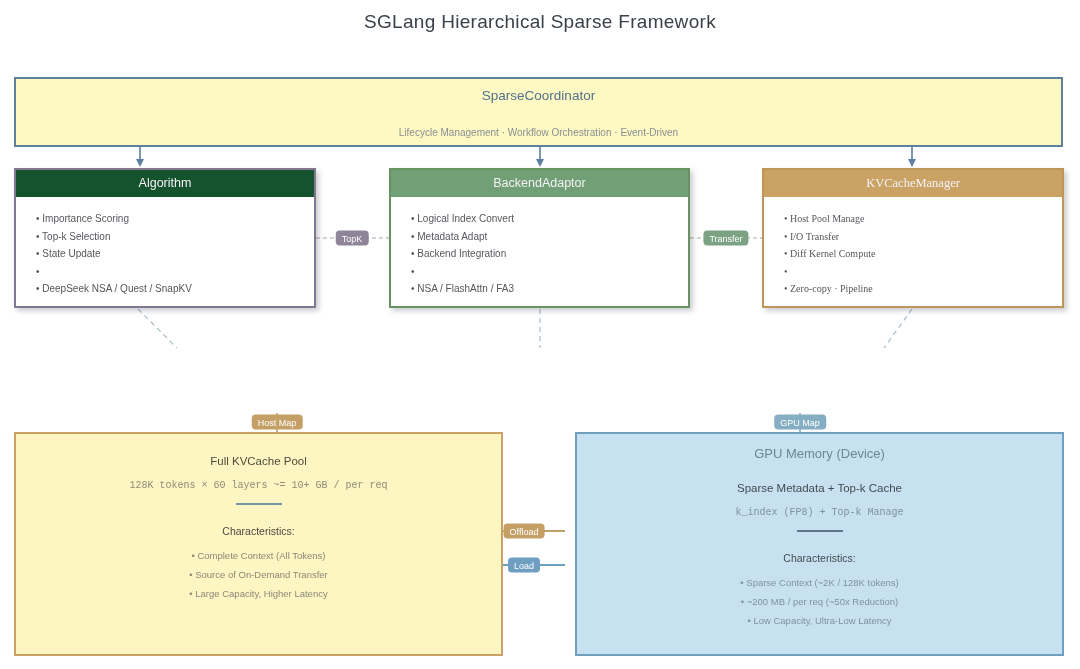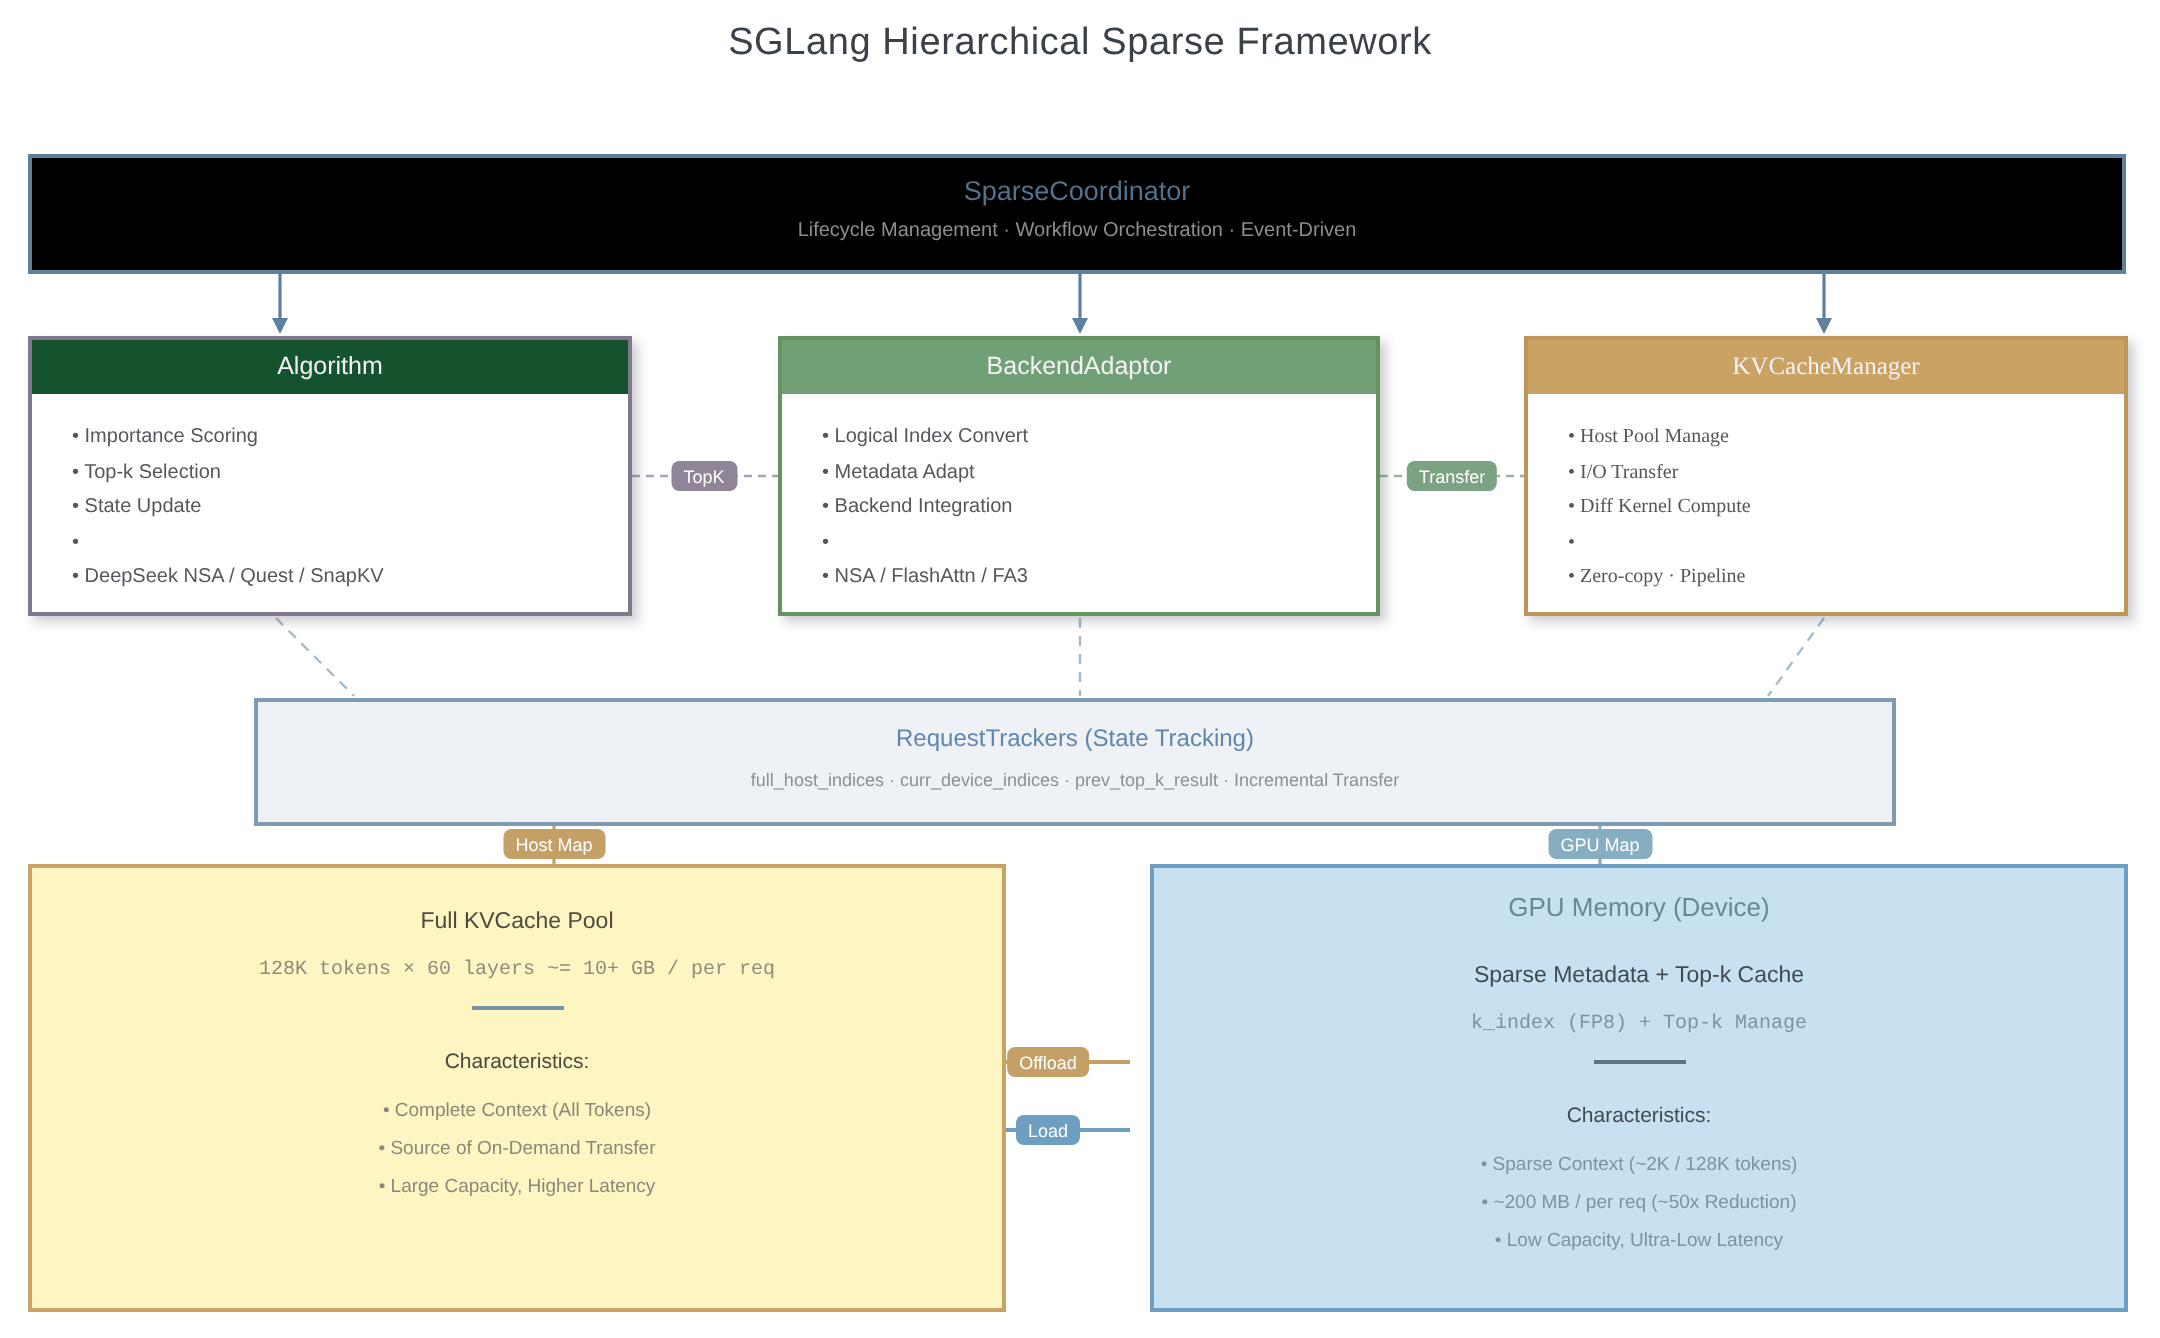--- a/index.html
+++ b/index.html
@@ -26,27 +26,27 @@
     text-align: center;
     font-size: 19px;
     font-weight: 500;
     color: #3a4149;
     letter-spacing: 0.3px;
   }
   
   .coordinator {
     position: absolute;
     left: 14px; top: 77px;
-    width: 1049px; height: 60px;
-    background: #000000;
+    width: 1049px; height: 70px;
+    background: #fef9c3;
     border: 2px solid #5d809f;
     text-align: center;
   }
   .coord-title { margin-top: 9px; font-size: 13.5px; color: #51718c; }
-  .coord-sub  { margin-top: 7px; font-size: 10px; color: #8a8f94; }
+  .coord-sub  { margin-top: 24px; font-size: 10px; color: #8a8f94; }
   
   .comp {
     position: absolute;
     top: 168px; height: 140px;
     background: #ffffff;
     box-shadow: 3px 3px 5px rgba(60,60,80,0.25);
   }
   .comp-header {
     height: 27px;
     line-height: 27px;
@@ -190,24 +190,20 @@
       <div class="comp-item">• I/O Transfer</div>
       <div class="comp-item">• Diff Kernel Compute</div>
       <div class="comp-item">•</div>
       <div class="comp-item">• Zero-copy · Pipeline</div>
     </div>
   </div>
 
   <div class="badge badge-topk">TopK</div>
   <div class="badge badge-transfer">Transfer</div>
 
-  <div class="trackers">
-    <div class="trackers-title">RequestTrackers (State Tracking)</div>
-    <div class="trackers-sub">full_host_indices · curr_device_indices · prev_top_k_result · Incremental Transfer</div>
-  </div>
 
   <div class="badge badge-hostmap">Host Map</div>
   <div class="badge badge-gpumap">GPU Map</div>
 
   <div class="memory mem-host">
     <div class="mem-heading">Full KVCache Pool</div>
     <div class="mem-detail">128K tokens × 60 layers ~= 10+ GB / per req</div>
     <div class="mem-divider"></div>
     <div class="mem-char-label">Characteristics:</div>
     <div class="mem-items">

